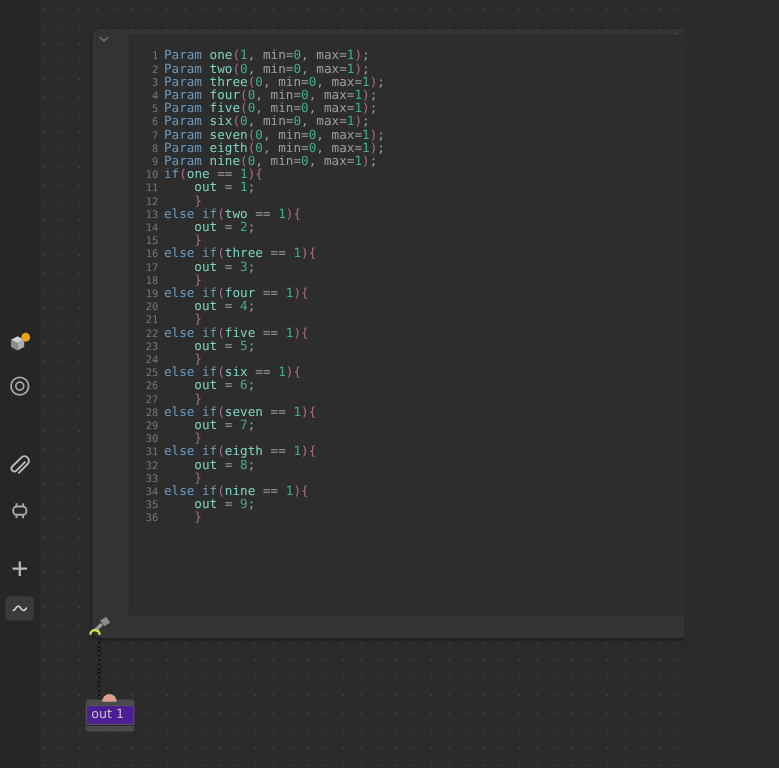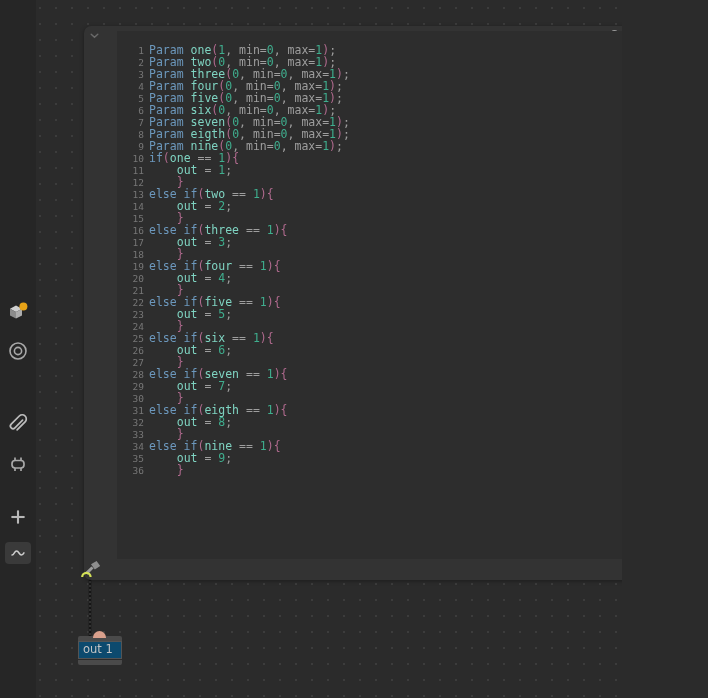--- a/index.html
+++ b/index.html
@@ -182,21 +182,21 @@
   }
   #out-node-top {
     width: 44px;
     height: 5px;
     background: #4a4a4a;
     border-radius: 2px 2px 0 0;
   }
   #out-node-body {
     width: 44px;
     height: 18px;
-    background: #0c4a6e;
+    background: #4c1d95;
     border: 1px solid #545454;
     box-sizing: border-box;
     display: flex;
     align-items: center;
     padding-left: 4px;
   }
   #out-node-label {
     font-family: "DejaVu Sans", sans-serif;
     font-size: 11.5px;
     color: #c4c4c4;

